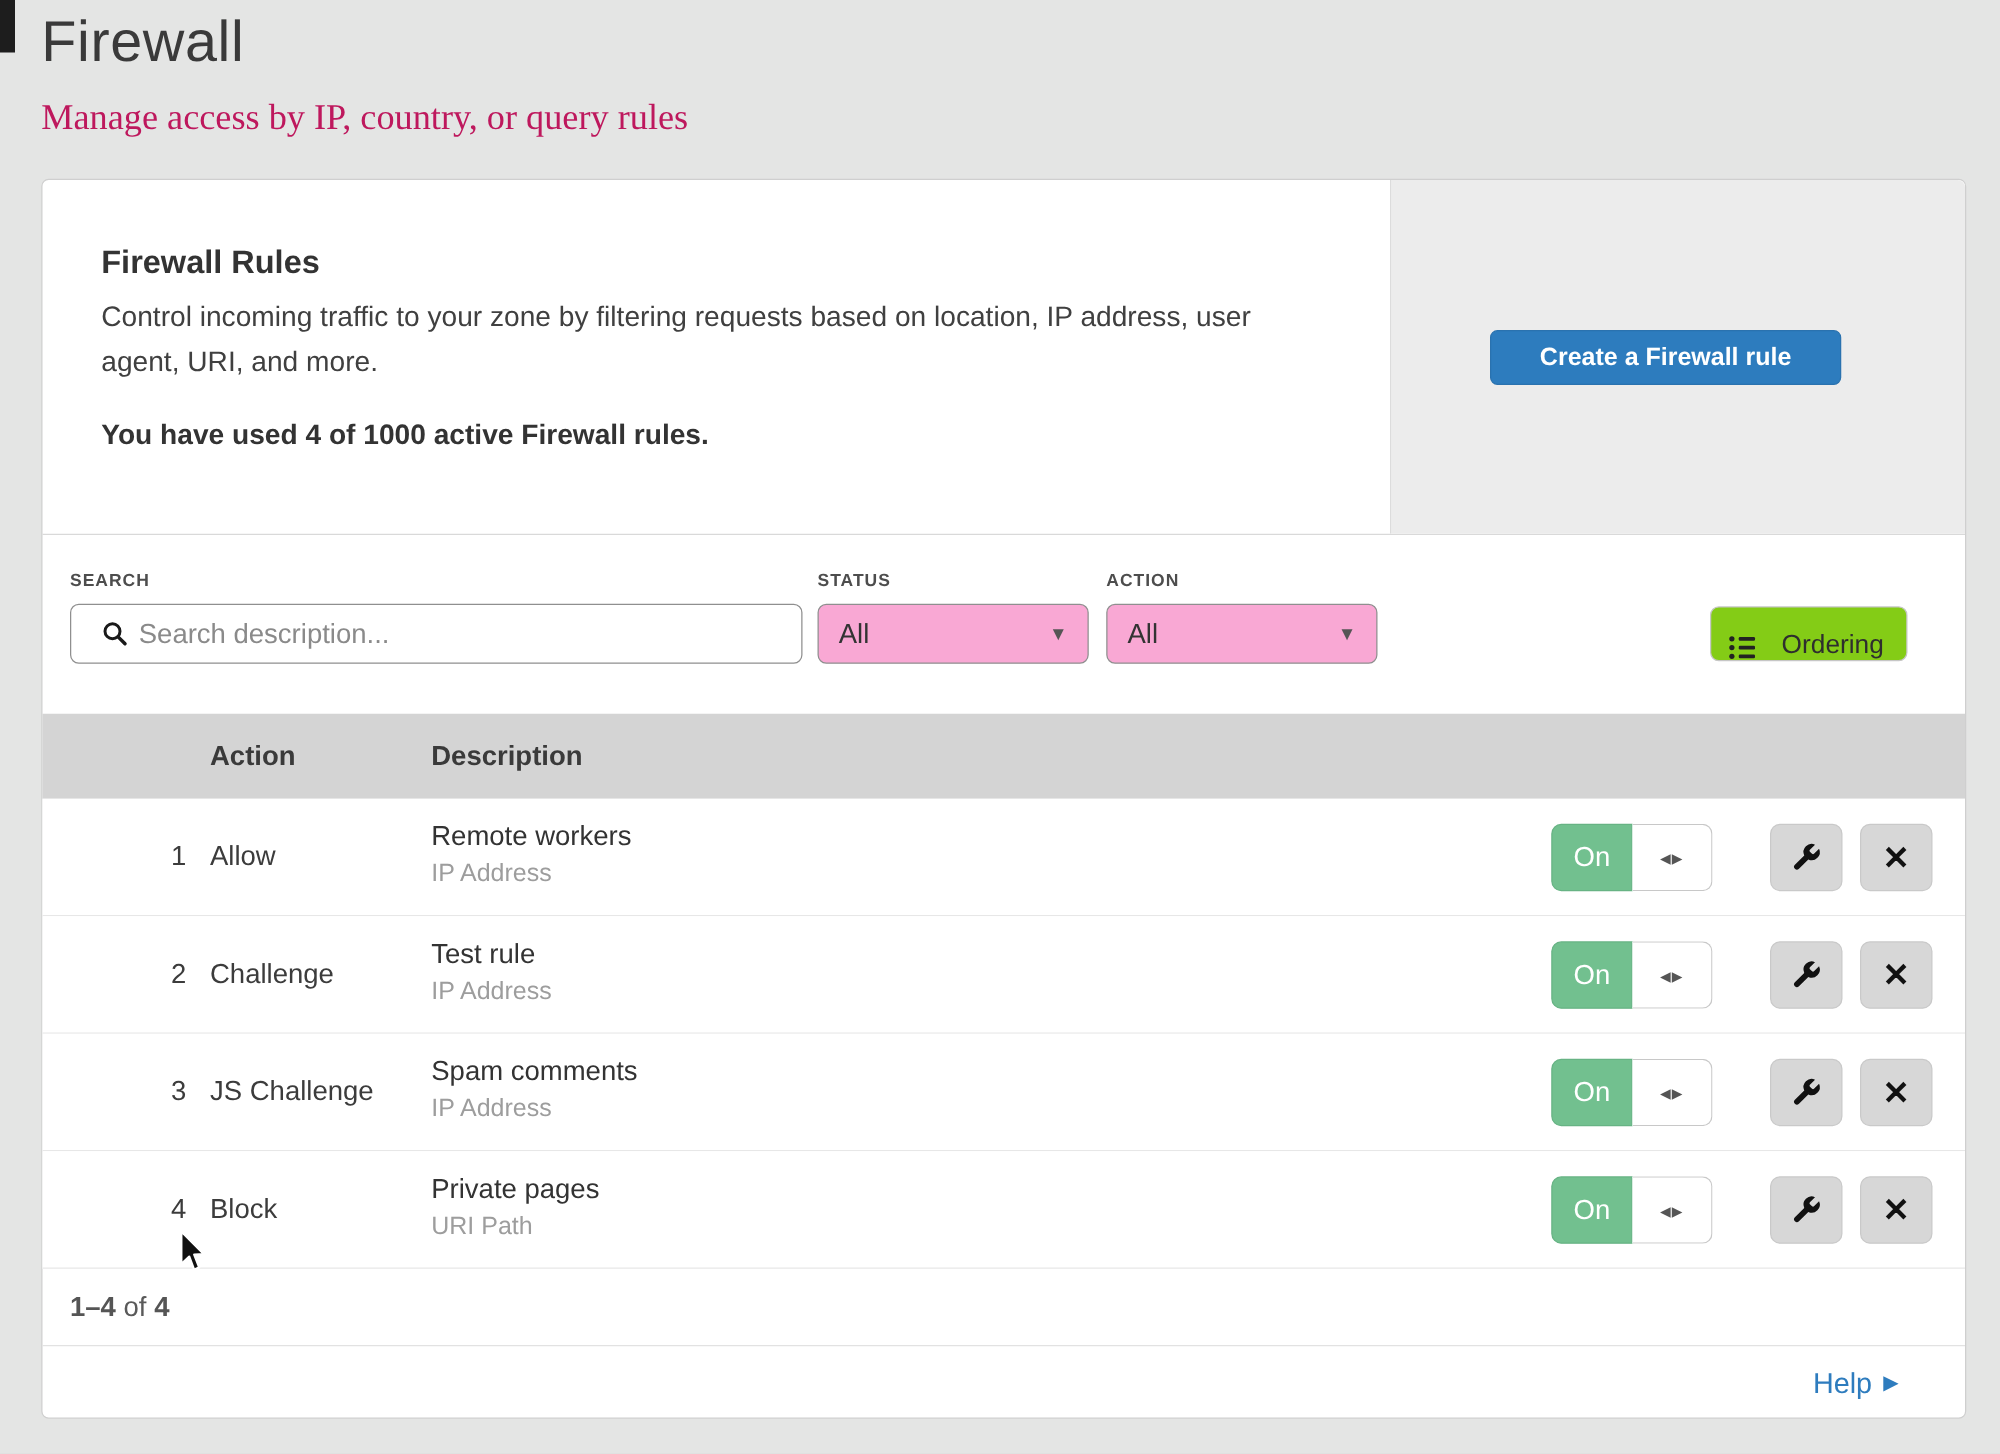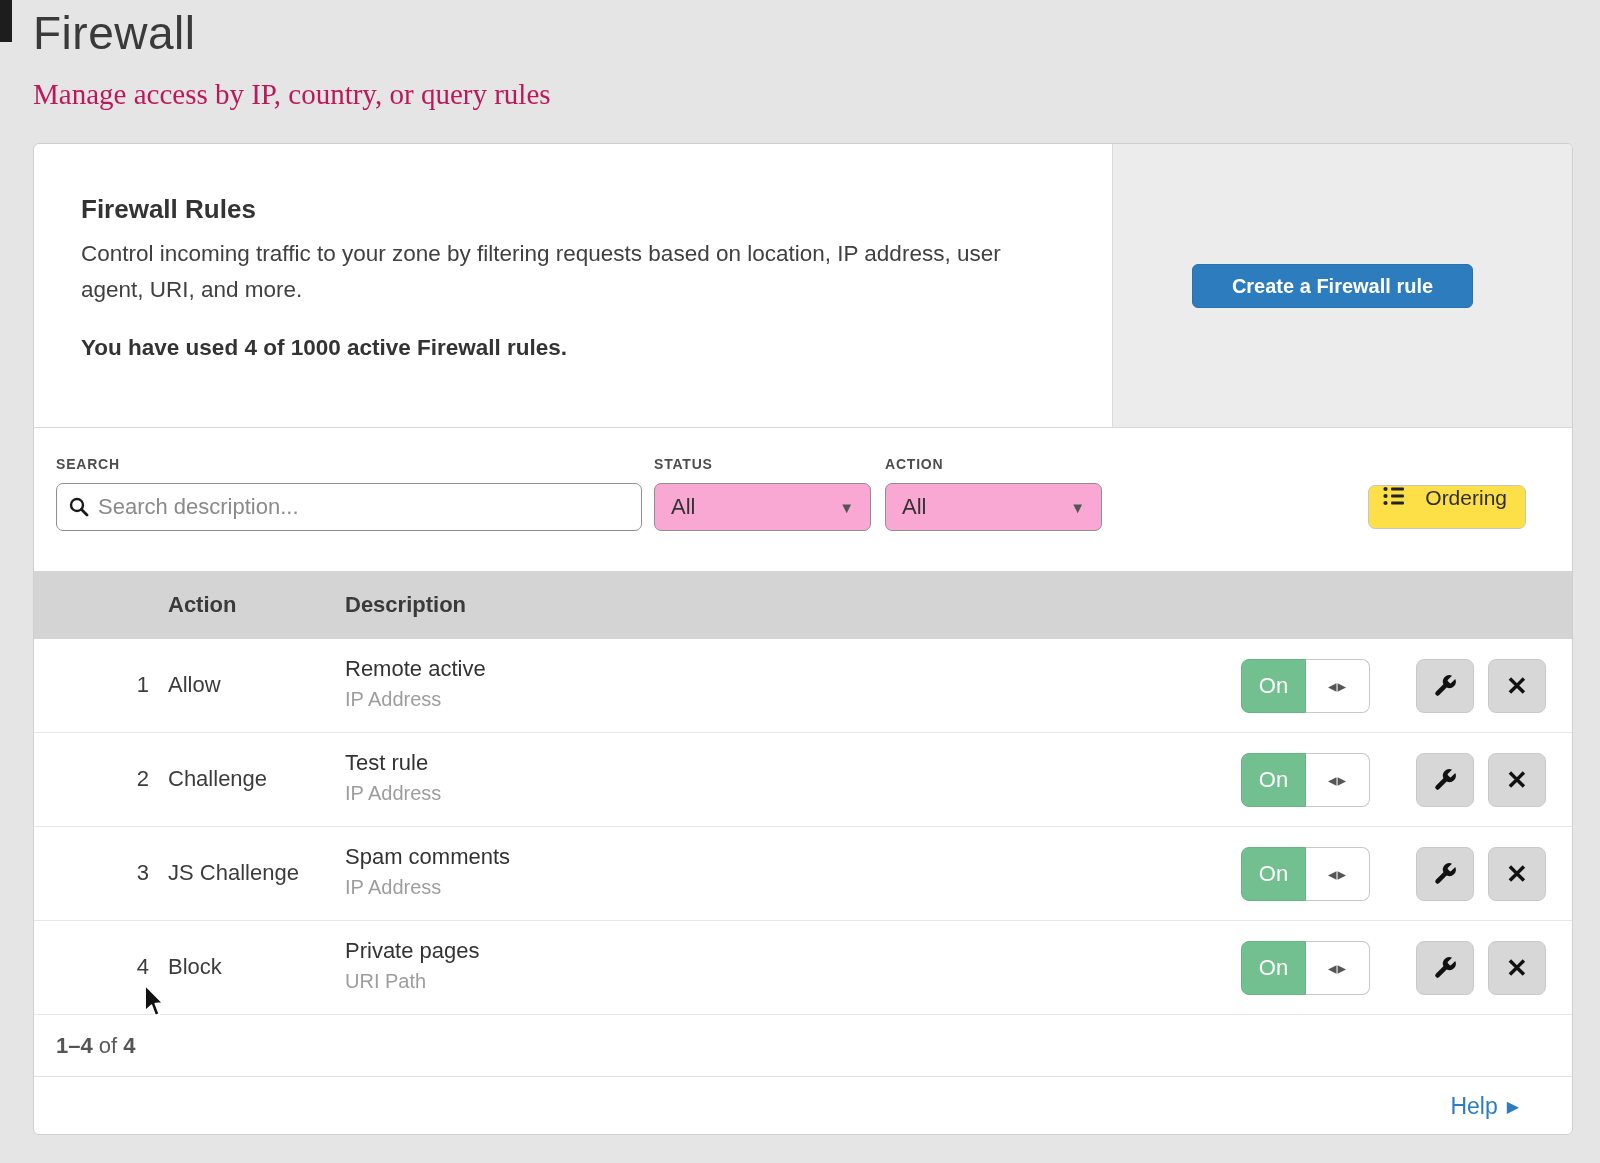--- a/index.html
+++ b/index.html
@@ -38,39 +38,39 @@
 
   
   .filters { position:absolute; left:0; top:284px; width:100%; height:143px; }
   .filter-label { position:absolute; top:28px; font-size:14px; font-weight:bold; letter-spacing:0.8px; color:#4d4d4d; }
   .search-label { left:22px; }
   .status-label { left:620px; }
   .action-label { left:851px; }
   .search-box {
     position:absolute; left:22px; top:55px; width:586px; height:48px;
     border:1.5px solid #8f8f8f; border-radius:7px; background:#fff;
-    display:flex; align-items:center; padding:0 12px; gap:9px;
+    display:flex; align-items:center; padding:0 25px; gap:9px;
   }
   .search-box input {
     border:none; outline:none; flex:1; font-size:22px; font-family:inherit; color:#333; background:transparent;
   }
   .search-box input::placeholder { color:#8a8a8a; }
   .select-box {
     position:absolute; top:55px; width:217px; height:48px;
     border:1.5px solid #8f8f8f; border-radius:7px; background:#f9a8d4;
     display:flex; align-items:center; justify-content:space-between; padding:0 16px;
     font-size:22px; color:#333; cursor:pointer;
   }
   .status-select { left:620px; }
   .action-select { left:851px; }
   .select-caret { font-size:15px; color:#555; }
   .ordering-btn {
     position:absolute; right:46px; top:57px; height:44px; padding:0 18px 0 14px;
-    background:#fde047; border:1px solid #c6c6c6; border-radius:7px;
-    display:flex; align-items:flex-start; gap:20px; font-size:21px; color:#2e2e2e;
+    background:#84cc16; border:1px solid #c6c6c6; border-radius:7px;
+    display:flex; align-items:flex-end; gap:20px; font-size:21px; color:#2e2e2e;
     font-family:inherit; cursor:pointer;
   }
 
   
   .table-header {
     position:absolute; left:0; top:427px; width:100%; height:68px;
     background:#d4d4d4; display:flex; align-items:center;
     font-size:22px; font-weight:bold; color:#3a3a3a;
   }
   .col-action-header { position:absolute; left:134px; }
@@ -174,21 +174,21 @@
     <div class="table-header">
       <span class="col-action-header">Action</span>
       <span class="col-desc-header">Description</span>
     </div>
 
     <div class="table-body">
   <div class="rule-row">
     <span class="rule-num">1</span>
     <span class="rule-action">Allow</span>
     <div class="rule-desc">
-      <div class="rule-title">Remote active</div>
+      <div class="rule-title">Remote workers</div>
       <div class="rule-subtitle">IP Address</div>
     </div>
     <div class="row-controls">
       <div class="toggle-group">
         <div class="toggle-on">On</div>
         <div class="toggle-handle">
           <span>◂▸</span>
         </div>
       </div>
       <div class="icon-btn">

